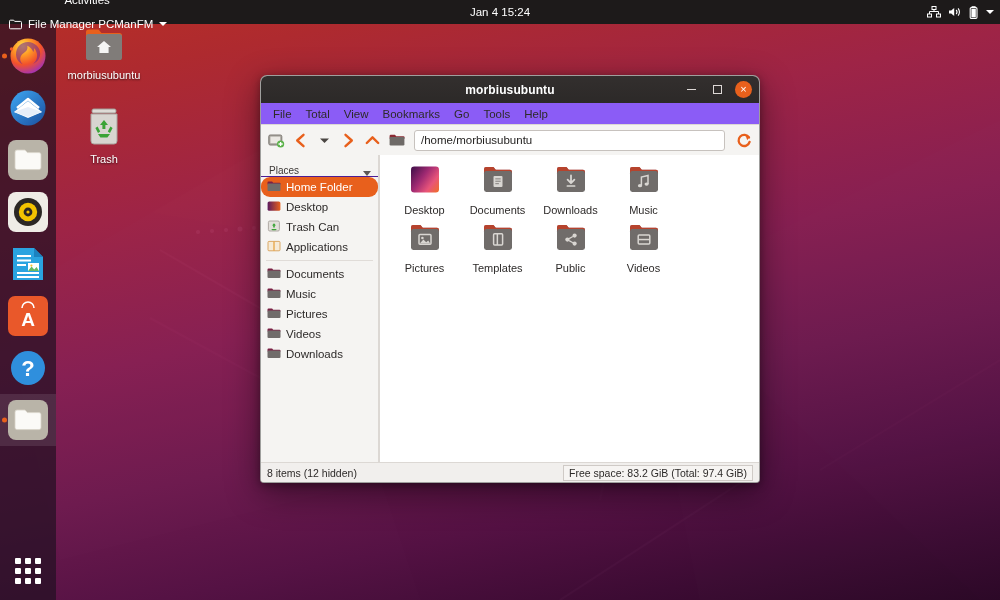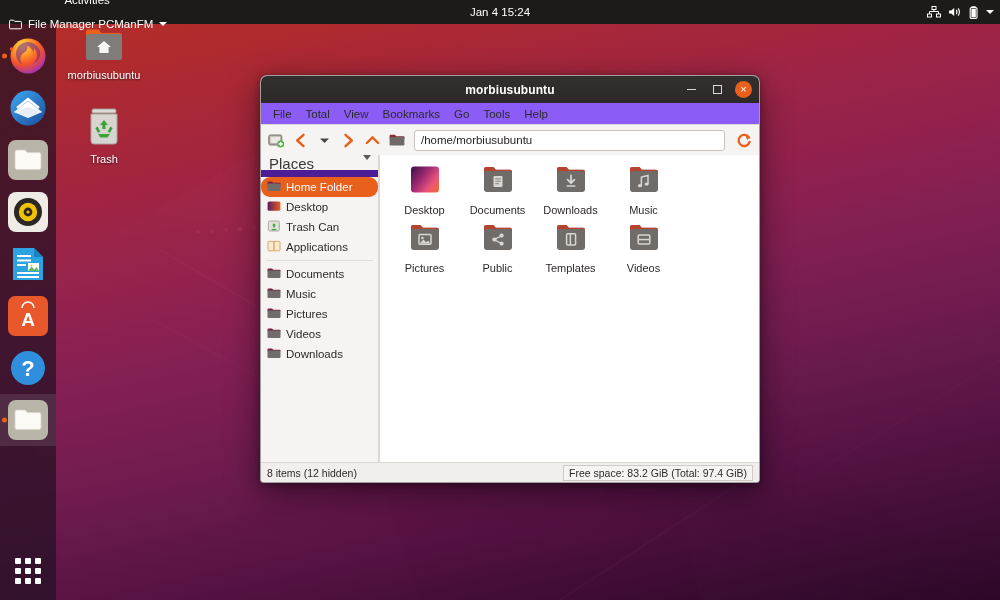--- a/index.html
+++ b/index.html
@@ -207,24 +207,24 @@
   }
   #fm-sidebar {
     width: 118px;
     background: #f5f4f2;
     border-right: 1px solid #dcd8d4;
     display: flex; flex-direction: column;
     flex: 0 0 auto;
   }
   #places-header {
     height: 22px;
-    display: flex; align-items: flex-start; justify-content: space-between;
+    display: flex; align-items: flex-end; justify-content: space-between;
     padding: 0 7px 0 8px;
-    font-size: 15px; color: #3a3634;
-    border-bottom: 7px solid #4c1d95;
+    font-size: 10px; color: #3a3634;
+    border-bottom: 1px solid #4c1d95;
   }
   .caret-sm {
     width: 0; height: 0;
     border-left: 4px solid transparent;
     border-right: 4px solid transparent;
     border-top: 5px solid #5d5956;
   }
   .place-row {
     height: 20px;
     display: flex; align-items: center; gap: 5px;
@@ -745,40 +745,40 @@
             </span>
             <span class="file-label">Pictures</span>
           </div>
 
           <div class="file-item">
             <span>
               <svg width="34" height="32" viewBox="0 0 34 32">
                 <path d="M3 4 a2 2 0 0 1 2-2 h7.5 l2.3 2.8 h14.2 a2 2 0 0 1 2 2 v2 h-28 z" fill="#7a2144"></path>
                 <path d="M3 4 a2 2 0 0 1 2-2 h7.5 l2.3 2.8 h14.2 a2 2 0 0 1 2 2 v1 h-28 z" fill="#e8601c" opacity="0.55"></path>
                 <rect x="3" y="6" width="28" height="21" rx="2.4" fill="#706c6a"></rect>
+                <rect x="12.6" y="10.8" width="9" height="11.2" rx="1" fill="none" stroke="#d9d6d2" stroke-width="1.5"></rect>
+                <rect x="15.6" y="10.8" width="1.5" height="11.2" fill="#d9d6d2"></rect>
+              </svg>
+            </span>
+            <span class="file-label">Templates</span>
+          </div>
+
+          <div class="file-item">
+            <span>
+              <svg width="34" height="32" viewBox="0 0 34 32">
+                <path d="M3 4 a2 2 0 0 1 2-2 h7.5 l2.3 2.8 h14.2 a2 2 0 0 1 2 2 v2 h-28 z" fill="#7a2144"></path>
+                <path d="M3 4 a2 2 0 0 1 2-2 h7.5 l2.3 2.8 h14.2 a2 2 0 0 1 2 2 v1 h-28 z" fill="#e8601c" opacity="0.55"></path>
+                <rect x="3" y="6" width="28" height="21" rx="2.4" fill="#706c6a"></rect>
                 <circle cx="20.6" cy="12.6" r="2.1" fill="#d9d6d2"></circle>
                 <circle cx="13.4" cy="16.6" r="2.1" fill="#d9d6d2"></circle>
                 <circle cx="20.6" cy="20.6" r="2.1" fill="#d9d6d2"></circle>
                 <path d="M15.1 15.6 L18.9 13.5 M15.1 17.6 L18.9 19.7" stroke="#d9d6d2" stroke-width="1.3"></path>
               </svg>
             </span>
             <span class="file-label">Public</span>
-          </div>
-
-          <div class="file-item">
-            <span>
-              <svg width="34" height="32" viewBox="0 0 34 32">
-                <path d="M3 4 a2 2 0 0 1 2-2 h7.5 l2.3 2.8 h14.2 a2 2 0 0 1 2 2 v2 h-28 z" fill="#7a2144"></path>
-                <path d="M3 4 a2 2 0 0 1 2-2 h7.5 l2.3 2.8 h14.2 a2 2 0 0 1 2 2 v1 h-28 z" fill="#e8601c" opacity="0.55"></path>
-                <rect x="3" y="6" width="28" height="21" rx="2.4" fill="#706c6a"></rect>
-                <rect x="12.6" y="10.8" width="9" height="11.2" rx="1" fill="none" stroke="#d9d6d2" stroke-width="1.5"></rect>
-                <rect x="15.6" y="10.8" width="1.5" height="11.2" fill="#d9d6d2"></rect>
-              </svg>
-            </span>
-            <span class="file-label">Templates</span>
           </div>
 
           <div class="file-item">
             <span>
               <svg width="34" height="32" viewBox="0 0 34 32">
                 <path d="M3 4 a2 2 0 0 1 2-2 h7.5 l2.3 2.8 h14.2 a2 2 0 0 1 2 2 v2 h-28 z" fill="#7a2144"></path>
                 <path d="M3 4 a2 2 0 0 1 2-2 h7.5 l2.3 2.8 h14.2 a2 2 0 0 1 2 2 v1 h-28 z" fill="#e8601c" opacity="0.55"></path>
                 <rect x="3" y="6" width="28" height="21" rx="2.4" fill="#706c6a"></rect>
                 <rect x="11.2" y="12" width="11.6" height="9" rx="1" fill="none" stroke="#d9d6d2" stroke-width="1.5"></rect>
                 <rect x="11.2" y="15.8" width="11.6" height="1.5" fill="#d9d6d2"></rect>

